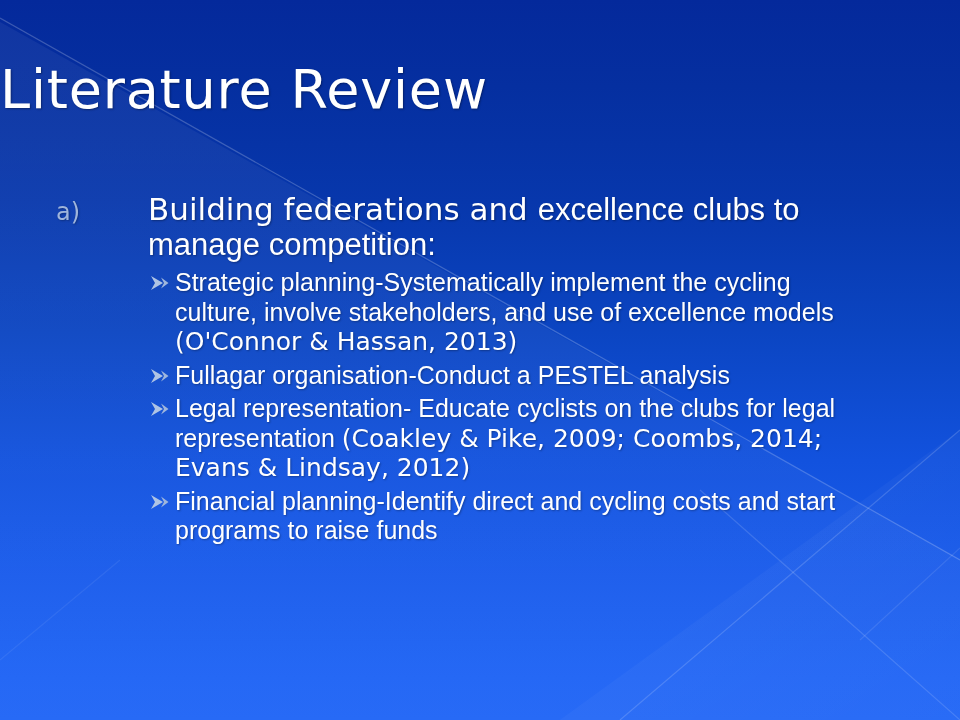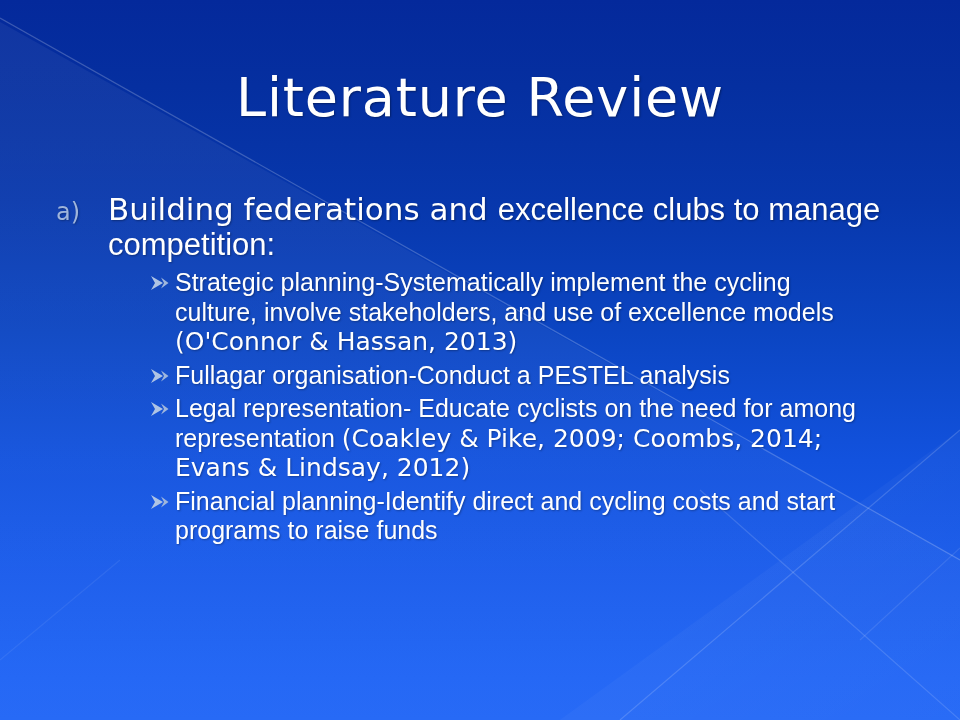--- a/index.html
+++ b/index.html
@@ -35,30 +35,28 @@
     pointer-events: none;
   }
   .deco svg { display: block; width: 960px; height: 720px; }
 
   
   .title {
     position: absolute;
     left: 0;
     top: 62px;
     width: 960px;
-    text-align: center;
     font-family: "DejaVu Sans", sans-serif;
     font-weight: 400;
     font-size: 54px;
     line-height: 1.05;
     letter-spacing: 0.8px;
     color: #FFFFFF;
     text-shadow: 1px 1px 2px rgba(0,0,0,0.35);
     white-space: nowrap;
-    margin-top: 8px;
   }
 
   
   .body {
     position: absolute;
     left: 0;
     top: 192px;
     width: 960px;
   }
 
@@ -77,20 +75,21 @@
     font-size: 24px;
     line-height: 1;
     color: #9FB5DB;
     text-shadow: 1px 1px 2px rgba(0,0,0,0.28);
   }
   .l1-text {
     font-size: 31px;
     line-height: 1.13;
     color: #FFFFFF;
     text-shadow: 1px 1px 2px rgba(0,0,0,0.32);
+    margin-left: 40px;
   }
 
   
   .geo  { font-family: "DejaVu Sans", sans-serif; }
   .ari  { font-family: "Liberation Sans", sans-serif; }
 
   
   .l2-list {
     margin: 0;
     padding: 0;
@@ -181,21 +180,21 @@
         <span class="ari">Fullagar organisation-Conduct a PESTEL analysis</span>
       </li>
 
       <li class="l2">
         <span class="l2-marker">
           <svg width="20" height="18" viewBox="0 0 20 18" xmlns="http://www.w3.org/2000/svg">
             <path d="M1 2 L13 9 L1 16 L5 9 Z" fill="#AFC4E4"></path>
             <path d="M11 3.5 L18.5 9 L11 14.5 L14 9 Z" fill="#9FB6DC"></path>
           </svg>
         </span>
-        <span class="ari">Legal representation- Educate cyclists on the need for among representation </span><span class="geo">(Coakley &amp; Pike, 2009; Coombs, 2014; Evans &amp; Lindsay, 2012)</span>
+        <span class="ari">Legal representation- Educate cyclists on the clubs for legal representation </span><span class="geo">(Coakley &amp; Pike, 2009; Coombs, 2014; Evans &amp; Lindsay, 2012)</span>
       </li>
 
       <li class="l2">
         <span class="l2-marker">
           <svg width="20" height="18" viewBox="0 0 20 18" xmlns="http://www.w3.org/2000/svg">
             <path d="M1 2 L13 9 L1 16 L5 9 Z" fill="#AFC4E4"></path>
             <path d="M11 3.5 L18.5 9 L11 14.5 L14 9 Z" fill="#9FB6DC"></path>
           </svg>
         </span>
         <span class="ari">Financial planning-Identify direct and cycling costs and start programs to raise funds</span>

